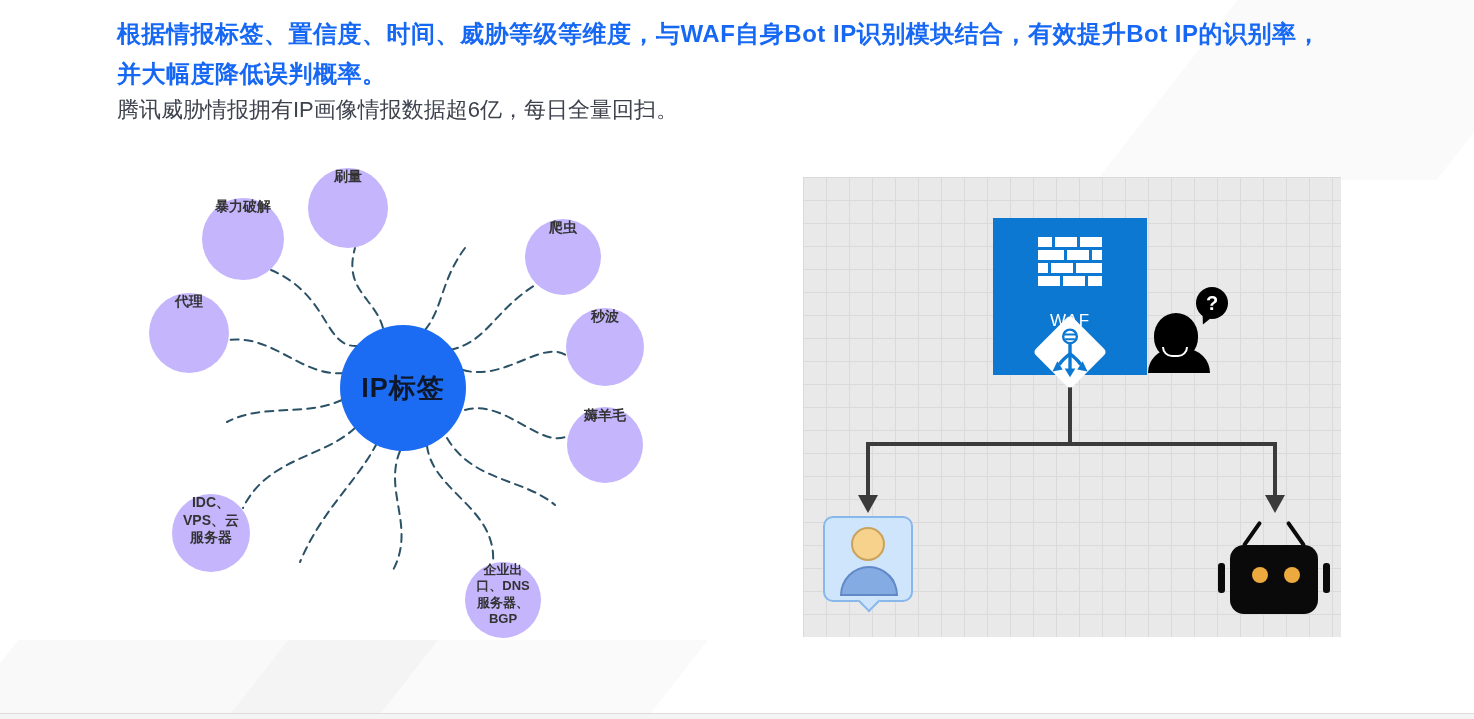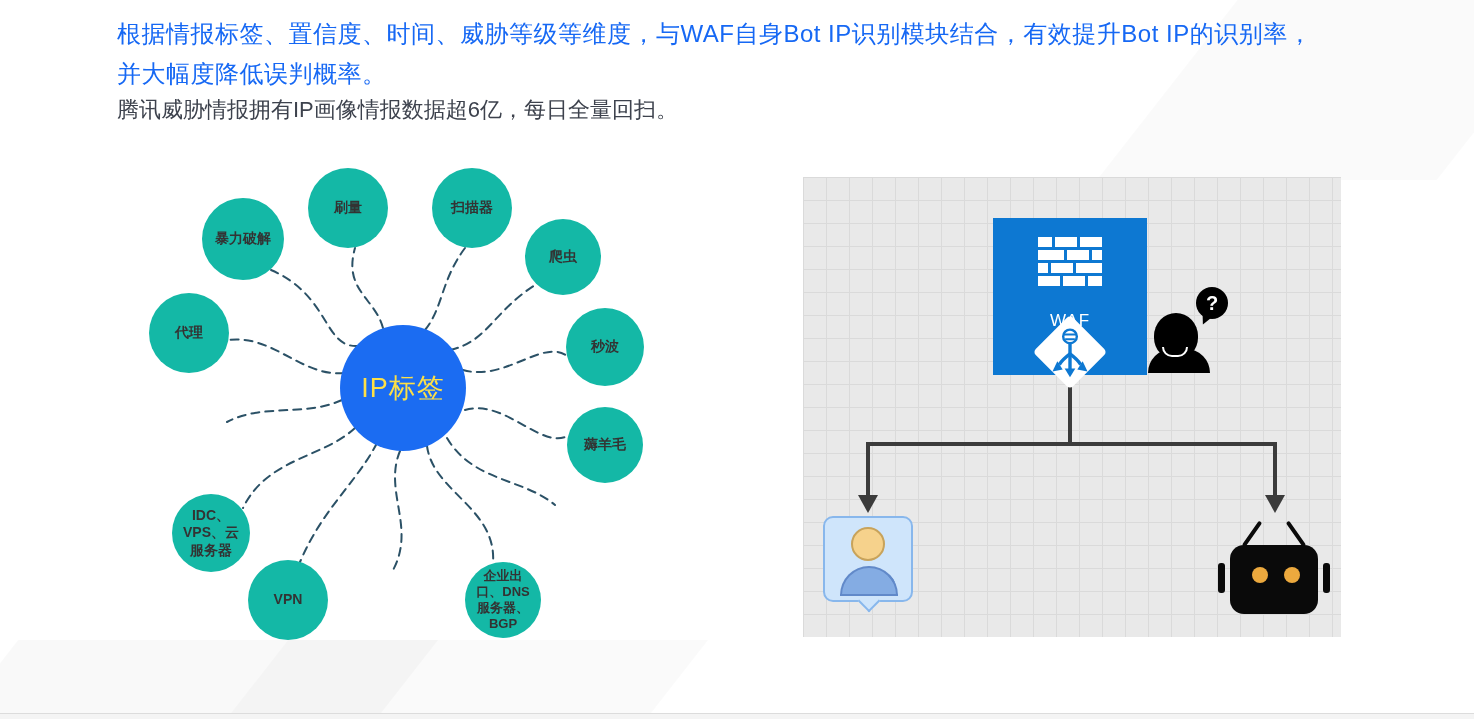--- a/index.html
+++ b/index.html
@@ -11,36 +11,36 @@
   }
   
   .deco { position:absolute; pointer-events:none; }
   .deco-bl1 { left:-60px; top:640px; width:420px; height:200px; background:rgba(0,0,0,0.025); transform:skewX(-38deg); }
   .deco-bl2 { left:210px; top:640px; width:420px; height:200px; background:rgba(0,0,0,0.018); transform:skewX(-38deg); }
   .deco-tr { right:-80px; top:-120px; width:340px; height:300px; background:rgba(0,0,0,0.02); transform:skewX(-38deg); }
   .bottom-strip { position:absolute; left:0; bottom:0; width:100%; height:6px; background:#f4f4f4; border-top:1px solid #dcdcdc; }
 
   
   .header { position:absolute; left:117px; top:14px; width:1280px; }
-  .heading-line { font-size:24px; font-weight:normal; color:#1668f4; line-height:40px; letter-spacing:0.5px; }
+  .heading-line { font-size:24px; font-weight:bold; color:#1668f4; line-height:40px; letter-spacing:0.5px; }
   .subtitle { font-size:22px; font-weight:400; color:#3d424d; line-height:32px; }
 
   
   .mindmap { position:absolute; left:125px; top:160px; width:545px; height:510px; }
   .mindmap svg.links { position:absolute; left:0; top:0; }
   .mm-node {
-    position:absolute; border-radius:50%; background:#14b8a6;
-    display:flex; align-items:center; justify-content:center;
+    position:absolute; border-radius:50%; background:#c4b5fd;
+    display:flex; align-items:flex-start; justify-content:center;
     text-align:center; white-space:pre-line;
     font-size:14px; font-weight:600; color:#333; line-height:1.25;
   }
   .mm-center {
     position:absolute; border-radius:50%; background:#1b6cf2;
     display:flex; align-items:center; justify-content:center;
-    color:#fde047; font-size:27px; font-weight:normal; letter-spacing:1px;
+    color:#0f172a; font-size:27px; font-weight:bold; letter-spacing:1px;
   }
 
   
   .flow-panel {
     position:absolute; left:803px; top:177px; width:538px; height:460px;
     background-color:#e9e9e9;
     background-image:
       linear-gradient(#dadada 1px, transparent 1px),
       linear-gradient(90deg, #dadada 1px, transparent 1px);
     background-size:23px 23px;
@@ -123,29 +123,27 @@
       <path d="M275,291 C258,332 292,368 267,412"></path>
       <path d="M252,283 C232,322 198,348 175,402"></path>
       <path d="M230,268 C198,298 142,298 118,348"></path>
       <path d="M217,240 C180,257 138,243 102,262"></path>
       <path d="M219,213 C176,217 148,174 103,180"></path>
     </g>
   </svg>
 
   <div class="mm-node" style="left:77px;  top:38px;  width:82px; height:82px;"><span>暴力破解</span></div>
   <div class="mm-node" style="left:183px; top:8px;   width:80px; height:80px;"><span>刷量</span></div>
-  <div class="mm-node" style="left:307px; top:8px;   width:80px; height:80px;"><span>扫描器</span></div>
   <div class="mm-node" style="left:400px; top:59px;  width:76px; height:76px;"><span>爬虫</span></div>
   <div class="mm-node" style="left:442px; top:247px; width:76px; height:76px;"><span>薅羊毛</span></div>
   <div class="mm-node" style="left:441px; top:148px; width:78px; height:78px;"><span>秒波</span></div>
   <div class="mm-node" style="left:340px; top:402px; width:76px; height:76px; font-size:13px;"><span>企业出
 口、DNS
 服务器、
 BGP</span></div>
-  <div class="mm-node" style="left:123px; top:400px; width:80px; height:80px;"><span>VPN</span></div>
   <div class="mm-node" style="left:47px;  top:334px; width:78px; height:78px;"><span>IDC、
 VPS、云
 服务器</span></div>
   <div class="mm-node" style="left:24px;  top:133px; width:80px; height:80px;"><span>代理</span></div>
 
   <div class="mm-center" style="left:215px; top:165px; width:126px; height:126px;">
     <span>IP标签</span>
   </div>
 </div>
 

